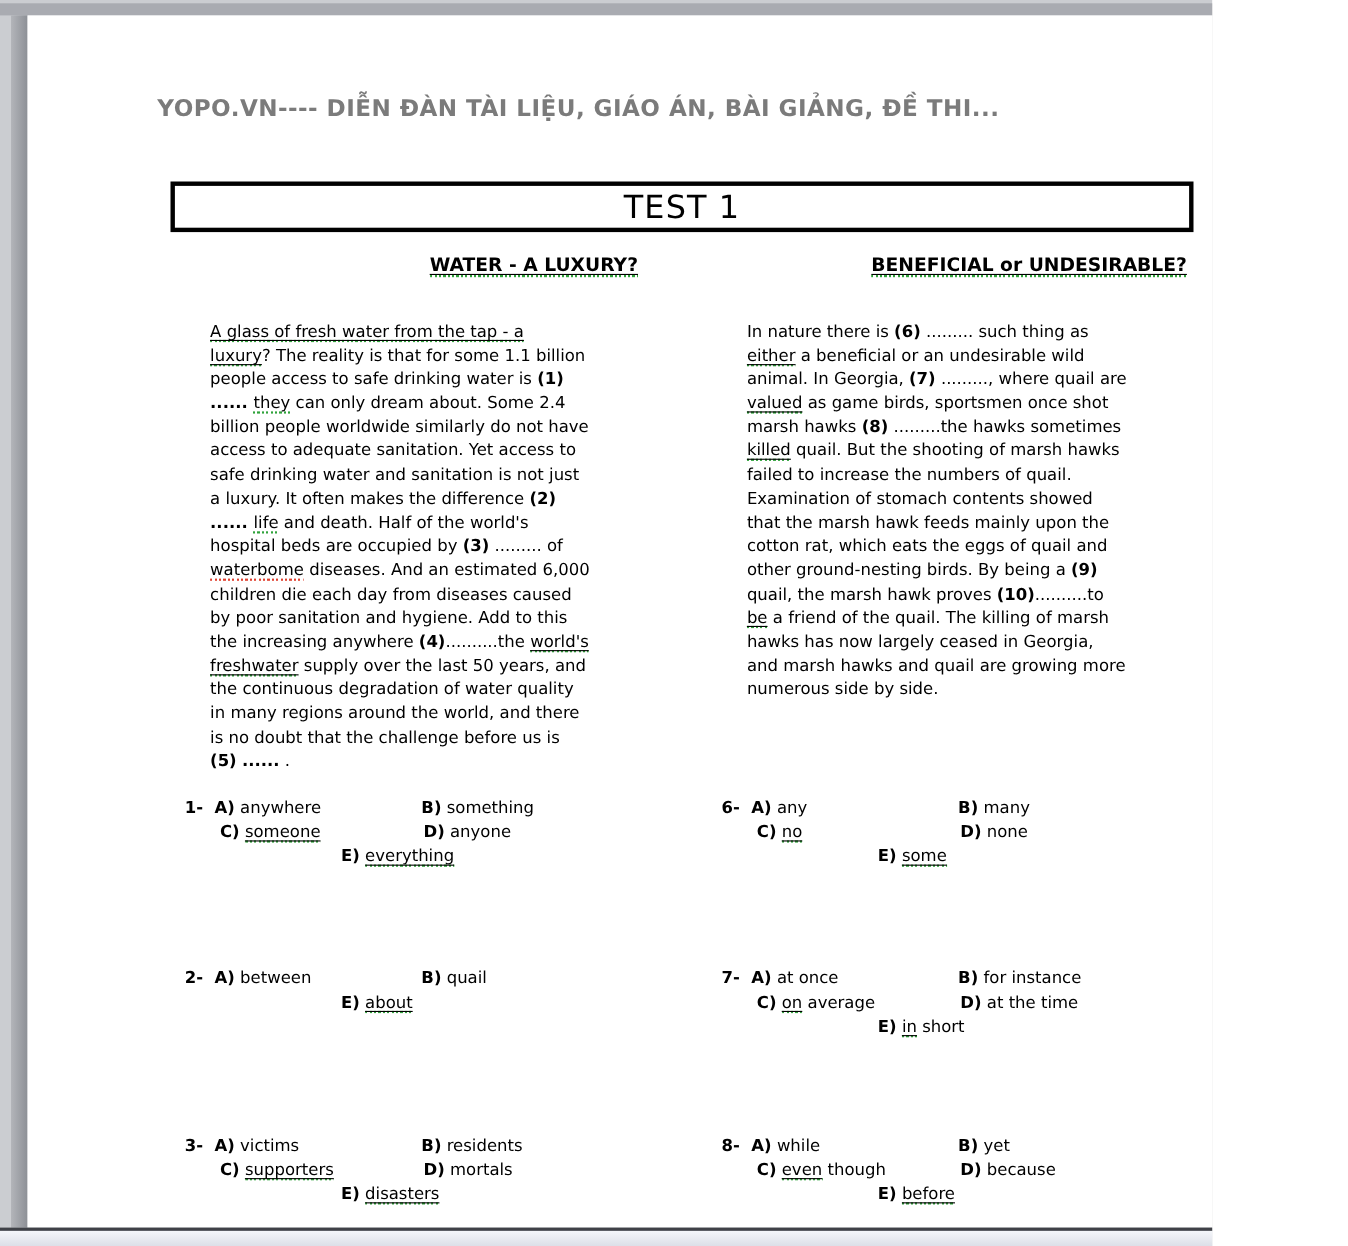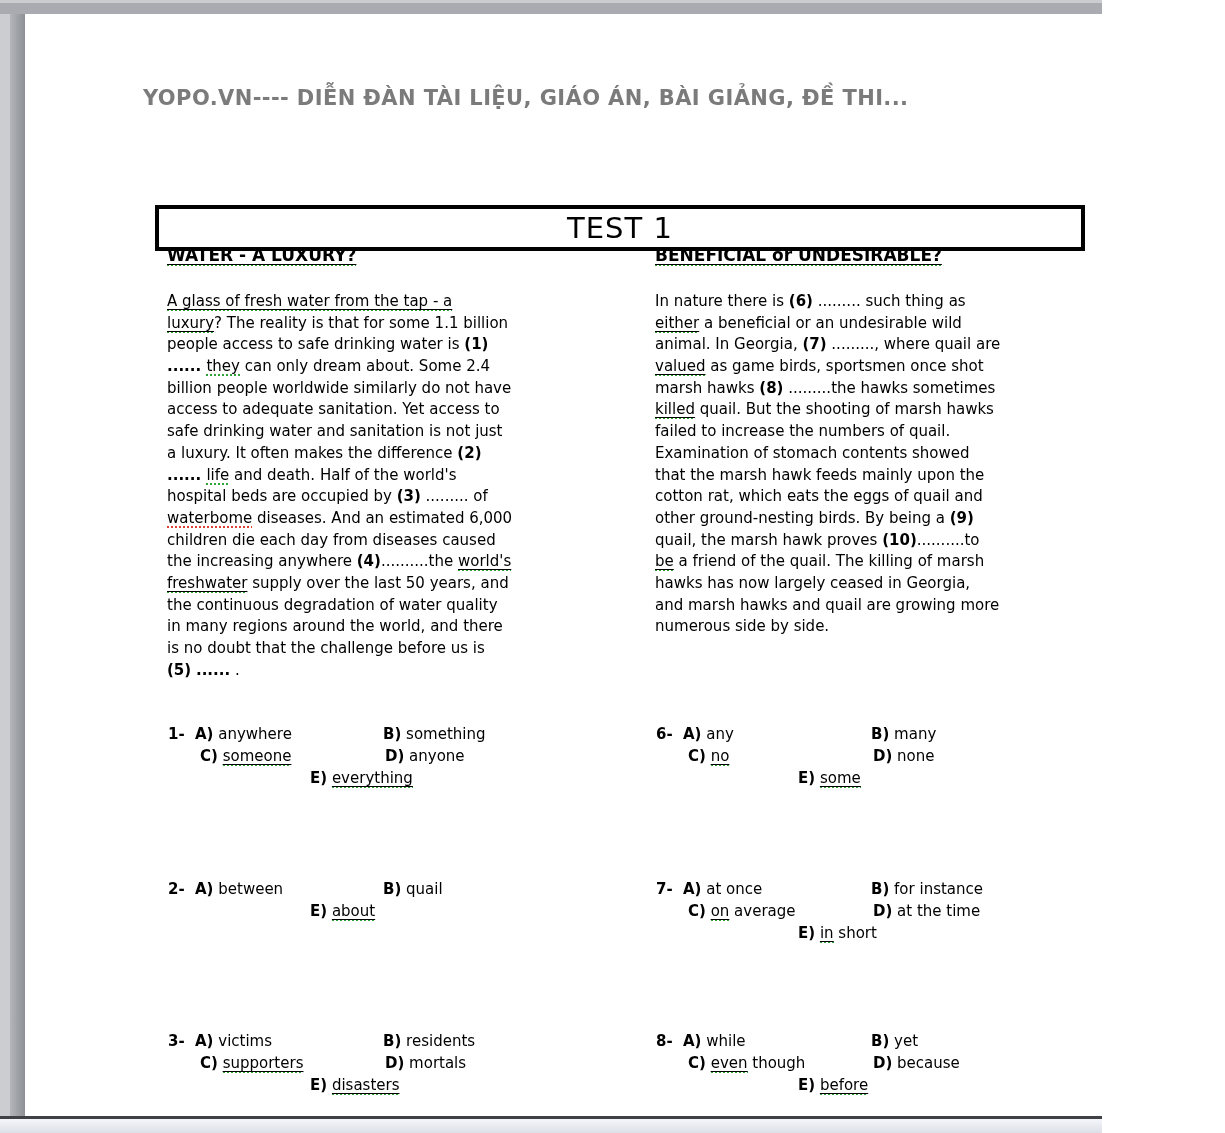--- a/index.html
+++ b/index.html
@@ -11,28 +11,28 @@
   
   .band-top{position:absolute;left:0;top:3px;width:1225px;height:11px;background:var(--chrome-mid,#a9abb1);}
   .strip-left{position:absolute;left:10px;top:14px;width:15px;height:1102px;background:linear-gradient(90deg,#b3b5ba,#8d9096);}
   .strip-right{position:absolute;left:1215px;top:14px;width:10px;height:1102px;background:var(--chrome-mid,#a9abb1);}
   .bottom-line{position:absolute;left:0;top:1116px;width:1225px;height:3px;background:#3f4147;}
   .bottom-strip{position:absolute;left:0;top:1119px;width:1225px;height:14px;background:linear-gradient(180deg,#f4f6fa,#dcdfe7);}
   
   .page{position:absolute;left:25px;top:14px;width:1190px;height:1102px;background:#fff;}
   .doc-header{position:absolute;left:118px;top:72px;font-size:21px;font-weight:bold;color:var(--header-col,#7b7b7b);letter-spacing:.4px;white-space:nowrap;}
   .test-box{position:absolute;left:130px;top:151px;width:922px;height:38px;border:4px solid var(--box-border,#000);
-    text-align:center;font-size:29px;line-height:38px;letter-spacing:1px;margin-top:40px;}
-  .col-heading{position:absolute;top:231px;font-size:17px;font-weight:bold;text-align:left;white-space:nowrap;}
+    text-align:center;font-size:29px;line-height:38px;letter-spacing:1px;}
+  .col-heading{position:absolute;top:217px;font-size:17px;font-weight:bold;text-align:right;white-space:nowrap;}
   .ch0{left:142px;width:413px;}
   .ch1{left:630px;width:424px;}
   .passage{position:absolute;top:277px;font-size:15px;line-height:21.7px;}
   .pa0{left:142px;width:420px;}
   .pa1{left:630px;width:432px;}
-  .pline{white-space:pre;height:21.7px;}
+  .pline{white-space:pre;height:21.7px;margin-left:24px;}
   
   .questions{position:absolute;top:0;left:0;width:0;height:0;}
   .qblock{position:absolute;width:430px;font-size:15px;}
   .q0 .qblock{left:143px;}
   .q1 .qblock{left:631px;}
   .qrow{position:relative;height:22px;}
   .cell{position:absolute;top:0;white-space:pre;}
   .qn{left:0;}
   .qa{left:27px;}
   .qb{left:215px;}
@@ -73,20 +73,21 @@
         <div class="pline"><span>people access to safe drinking water is </span><span class="b">(1)</span></div>
         <div class="pline"><span class="b">...... </span><span class="gw">they</span><span> can only dream about. Some 2.4</span></div>
         <div class="pline"><span>billion people worldwide similarly do not have</span></div>
         <div class="pline"><span>access to adequate sanitation. Yet access to</span></div>
         <div class="pline"><span>safe drinking water and sanitation is not just</span></div>
         <div class="pline"><span>a luxury. It often makes the difference </span><span class="b">(2)</span></div>
         <div class="pline"><span class="b">...... </span><span class="gw">life</span><span> and death. Half of the world's</span></div>
         <div class="pline"><span>hospital beds are occupied by </span><span class="b">(3)</span><span> ......... of</span></div>
         <div class="pline"><span class="rw">waterbome</span><span> diseases. And an estimated 6,000</span></div>
         <div class="pline"><span>children die each day from diseases caused</span></div>
+        <div class="pline"><span>by poor sanitation and hygiene. Add to this</span></div>
         <div class="pline"><span>the increasing anywhere </span><span class="b">(4)</span><span>..........the </span><span class="us gw">world's</span></div>
         <div class="pline"><span class="us gw">freshwater</span><span> supply over the last 50 years, and</span></div>
         <div class="pline"><span>the continuous degradation of water quality</span></div>
         <div class="pline"><span>in many regions around the world, and there</span></div>
         <div class="pline"><span>is no doubt that the challenge before us is</span></div>
         <div class="pline"><span class="b">(5)</span><span> </span><span class="b">......</span><span> .</span></div>
       </div>
     <div class="passage pa1">
         <div class="pline"><span>In nature there is </span><span class="b">(6)</span><span> ......... such thing as</span></div>
         <div class="pline"><span class="us gw">either</span><span> a beneficial or an undesirable wild</span></div>

